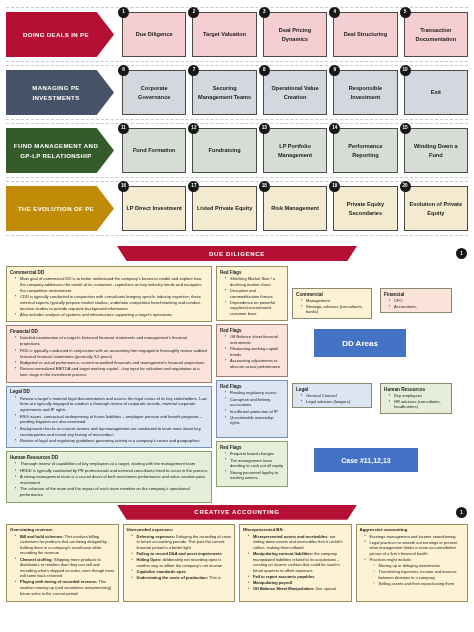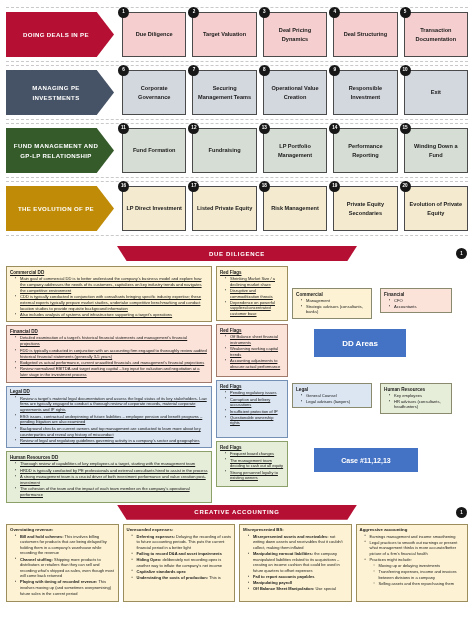--- a/index.html
+++ b/index.html
@@ -75,21 +75,21 @@
   }
   .corner-badge{
     position:absolute;right:7px;
     width:11px;height:11px;border-radius:50%;
     background:#171717;color:#fff;
     font-size:4.6px;font-weight:bold;
     display:flex;align-items:center;justify-content:center;
   }
 
   
-  .dd-section{position:relative;padding:3px 6px 0 6px;text-decoration:underline;}
+  .dd-section{position:relative;padding:3px 6px 0 6px;}
   .dd-grid{display:flex;gap:4px;align-items:flex-start;}
   .dd-left{width:206px;display:flex;flex-direction:column;gap:3px;}
   .dd-mid{width:72px;display:flex;flex-direction:column;gap:3px;}
   .dd-right{flex:1;position:relative;min-height:225px;}
 
   .pbox{
     border:1px solid #8a8a6e;
     padding:2.5px 3px 3px 3px;
     box-sizing:border-box;
   }

